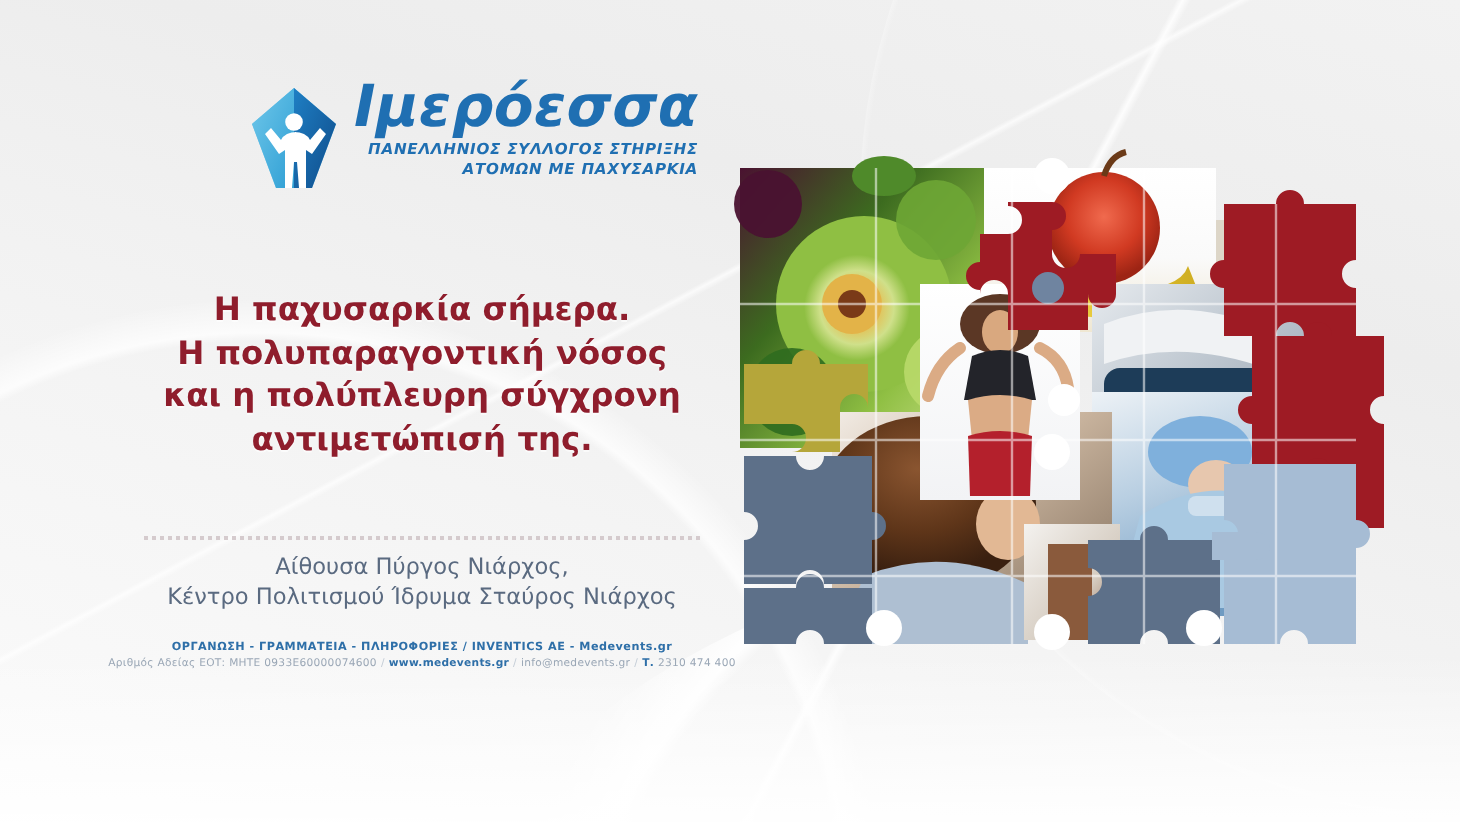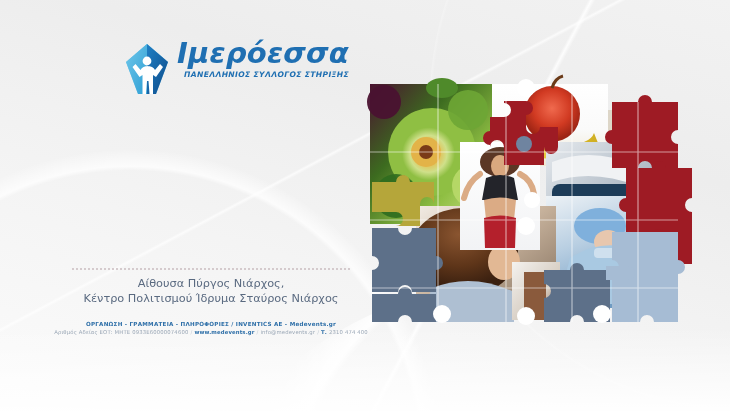--- a/index.html
+++ b/index.html
@@ -283,23 +283,30 @@
         <path d="M23 2 L44 20 L32 52 L23 52 Z" fill="url(#lgB)"></path>
         <path d="M23 2 L23 52 L14 52 L2 20 Z" fill="url(#lgA)"></path>
         <g fill="#ffffff">
           <circle cx="23" cy="19" r="4.4"></circle>
           <path d="M23 24 q6 0 8 4 l5 -6 l3 3 l-7 10 l-3 -2 l0 19 l-3.5 0 l-1 -13 l-1.5 0 l-1 13 l-3.5 0 l0 -19 l-3 2 l-7 -10 l3 -3 l5 6 q2 -4 8 -4 z"></path>
         </g>
       </svg>
       <div class="logo-text">
         <div class="logo-word">Ιμερόεσσα</div>
         <div class="logo-sub1">ΠΑΝΕΛΛΗΝΙΟΣ ΣΥΛΛΟΓΟΣ ΣΤΗΡΙΞΗΣ</div>
+        <div class="logo-sub2">ΑΤΟΜΩΝ ΜΕ ΠΑΧΥΣΑΡΚΙΑ</div>
       </div>
     </div>
 
+    <div class="headline">
+      <div>Η παχυσαρκία σήμερα.</div>
+      <div>Η πολυπαραγοντική νόσος</div>
+      <div>και η πολύπλευρη σύγχρονη</div>
+      <div>αντιμετώπισή της.</div>
+    </div>
 
     <div class="rule"></div>
 
     <div class="venue">
       <div>Αίθουσα Πύργος Νιάρχος,</div>
       <div>Κέντρο Πολιτισμού Ίδρυμα Σταύρος Νιάρχος</div>
     </div>
 
     <div class="footer">
       <div class="foot1">ΟΡΓΑΝΩΣΗ - ΓΡΑΜΜΑΤΕΙΑ - ΠΛΗΡΟΦΟΡΙΕΣ / INVENTICS AE - Medevents.gr</div>

